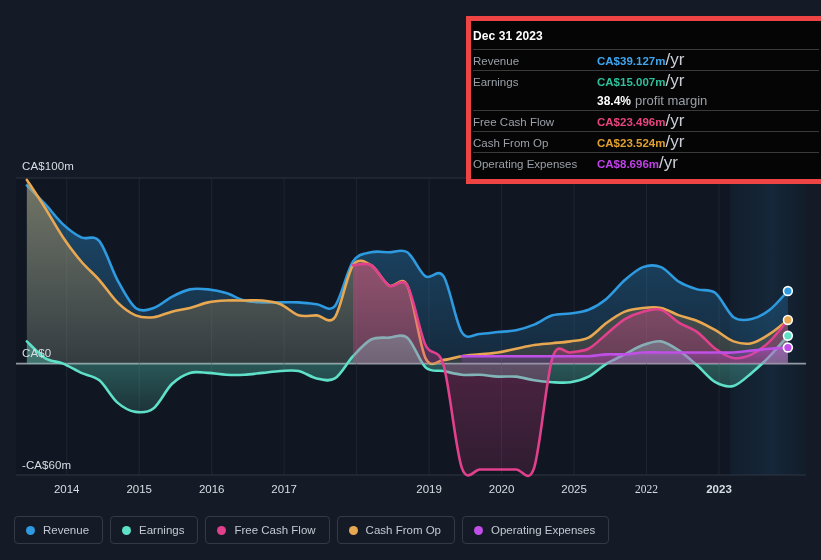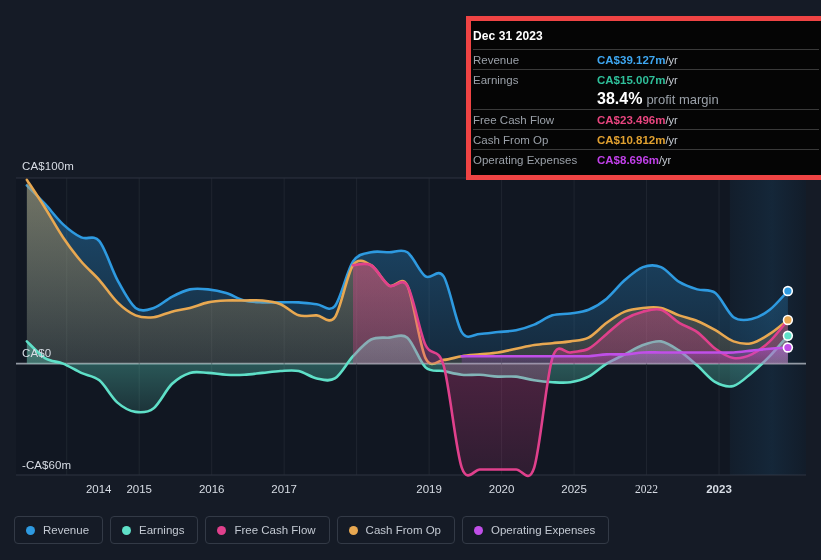--- a/index.html
+++ b/index.html
@@ -78,22 +78,22 @@
   .tt-label {
     width: 124px;
     flex: 0 0 124px;
     color: #9aa0a8;
     font-size: 11.5px;
   }
   .tt-value {
     font-weight: bold;
     font-size: 11.5px;
   }
-  .tt-unit { color: #c9ced6; font-size: 11px; font-weight: normal; }
-  .tt-margin-val { color: #ffffff; font-weight: bold; font-size: 16px; margin-right: 4px;}
+  .tt-unit { color: #c9ced6; font-size: 17px; font-weight: normal; }
+  .tt-margin-val { color: #ffffff; font-weight: bold; font-size: 12px; margin-right: 4px;}
   .tt-margin-txt { color: #9aa0a8; font-size: 13px; }
 
   
   #legend {
     position: absolute;
     left: 14px; top: 516px;
     display: flex;
     gap: 7px;
   }
   .legend-item {
@@ -201,21 +201,21 @@
           <circle cx="787.8807339449543" cy="347.48305" r="5.2" fill="#ffffff"></circle>
           <circle cx="787.8807339449543" cy="347.48305" r="3.6" fill="#c04fe8"></circle>
         </g>
       </svg>
 
     <div class="axis-label" id="ylabel-top">CA$100m</div>
     <div class="axis-label" id="ylabel-zero">CA$0</div>
     <div class="axis-label" id="ylabel-bot">-CA$60m</div>
 
     <div id="xaxis">
-        <div class="xtick" style="left: 50.7339px; margin-left: 32px;">2014</div>
+        <div class="xtick" style="left: 50.7339px;">2014</div>
         <div class="xtick" style="left: 123.211px;">2015</div>
         <div class="xtick" style="left: 195.688px;">2016</div>
         <div class="xtick" style="left: 268.165px; text-align: center;">2017</div>
         <div class="xtick" style="left: 340.642px; margin-top: 46px;">2018</div>
         <div class="xtick" style="left: 413.119px;">2019</div>
         <div class="xtick" style="left: 485.596px;">2020</div>
         <div class="xtick" style="left: 558.073px;">2025</div>
         <div class="xtick" style="left: 630.55px; font-family: Liberation Serif, serif;">2022</div>
         <div class="xtick" style="left: 703.028px; font-weight: bold;">2023</div>
       </div>
@@ -235,21 +235,21 @@
         <div class="tt-row no-rule">
           <span class="tt-label"></span>
           <span><span class="tt-margin-val">38.4%</span><span class="tt-margin-txt">profit margin</span></span>
         </div>
         <div class="tt-row">
           <span class="tt-label">Free Cash Flow</span>
           <span><span class="tt-value" style="color: rgb(232, 69, 127);">CA$23.496m</span><span class="tt-unit">/yr</span></span>
         </div>
         <div class="tt-row">
           <span class="tt-label">Cash From Op</span>
-          <span><span class="tt-value" style="color: rgb(224, 160, 48);">CA$10.812m</span><span class="tt-unit">/yr</span></span>
+          <span><span class="tt-value" style="color: rgb(224, 160, 48);">CA$23.524m</span><span class="tt-unit">/yr</span></span>
         </div>
         <div class="tt-row">
           <span class="tt-label">Operating Expenses</span>
           <span><span class="tt-value" style="color: rgb(192, 64, 232);">CA$8.696m</span><span class="tt-unit">/yr</span></span>
         </div>
       </div>
   </div>
 
   <div id="legend">
       <div class="legend-item">

